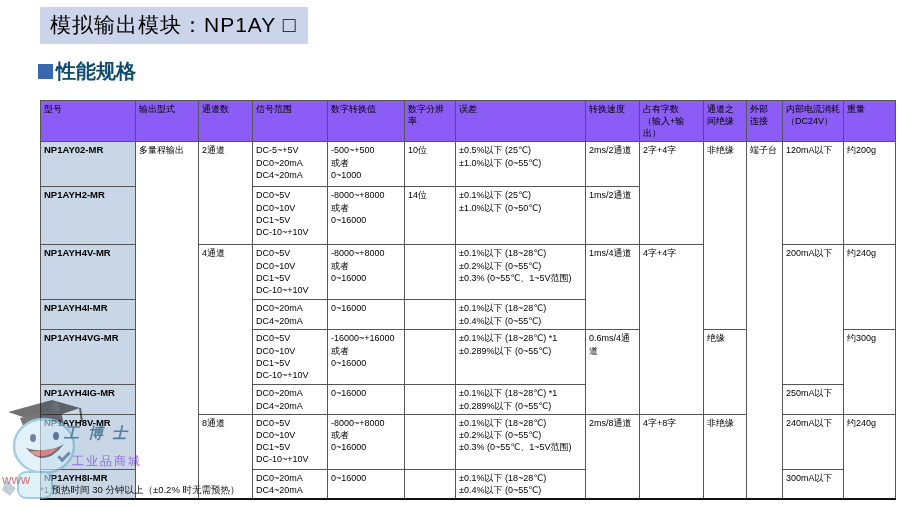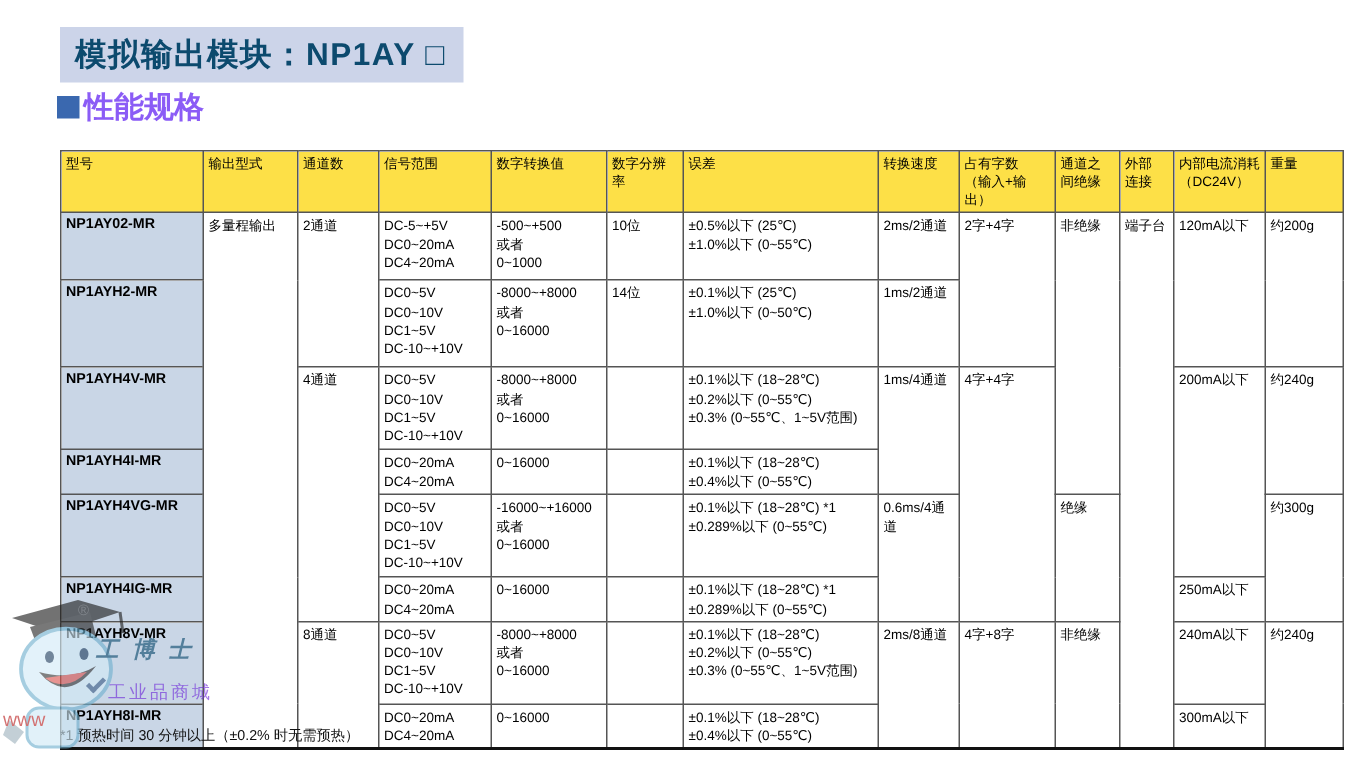--- a/index.html
+++ b/index.html
@@ -1,37 +1,37 @@
 <!DOCTYPE html>
 <html><head>
 <meta charset="utf-8">
 <style>
   * { box-sizing: border-box; margin: 0; padding: 0; }
   html,body { width: 900px; height: 508px; background: #fff;
     font-family: "Liberation Sans", "DejaVu Sans", sans-serif; }
   body { position: relative; overflow: hidden; }
 
-  .title-bar { position: absolute; left: 40px; top: 18px;
-    background: #ccd4e9; color: #0c4a6e; font-size: 21px; font-weight: bold;
+  .title-bar { position: absolute; left: 40px; top: 7px;
+    background: #ccd4e9; color: #000000; font-size: 21px; font-weight: normal;
     padding: 4px 12px 5px 10px; letter-spacing: 1px; }
 
   .section-heading { position: absolute; left: 38px; top: 58px;
     display: flex; align-items: center; }
   .section-heading .sq { width: 15px; height: 15px; background: #3a68af;
     display: inline-block; margin-right: 3px; }
-  .section-heading .txt { font-size: 20px; font-weight: bold; color: #8b5cf6; font-family: Liberation Serif, serif; }
+  .section-heading .txt { font-size: 20px; font-weight: bold; color: #0c4a6e; font-family: Liberation Serif, serif; }
 
   .table-wrap { position: absolute; left: 40px; top: 100px; }
   table { border-collapse: collapse; table-layout: fixed; width: 855px;
     border: 1px solid #333; border-bottom: 2px solid #111; }
   th, td { border: 1px solid #555; vertical-align: top; text-align: left;
     font-size: 9px; line-height: 1.35; padding: 2px 3px;
     white-space: pre-line; overflow: hidden; color: #000; }
   thead tr { height: 28px; }
-  th { background: #fde047; font-weight: normal; }
+  th { background: #8b5cf6; font-weight: normal; }
   td.model { background: #c9d6e6; font-weight: bold; font-size: 9.5px; }
   tr.rh-a { height: 45px; } tr.rh-b { height: 58px; }
   tr.rh-c { height: 55px; } tr.rh-d { height: 30px; }
   tr.rh-e { height: 55px; } tr.rh-f { height: 28px; }
   tr.rh-g { height: 55px; } tr.rh-h { height: 27px; }
 
   .footnote { position: absolute; left: 40px; top: 484px; font-size: 9.5px; color: #111; text-align: right; }
 
   .watermark { position: absolute; left: 0; top: 396px; width: 190px; height: 110px;
     opacity: 0.62; z-index: 5; pointer-events: none; }

